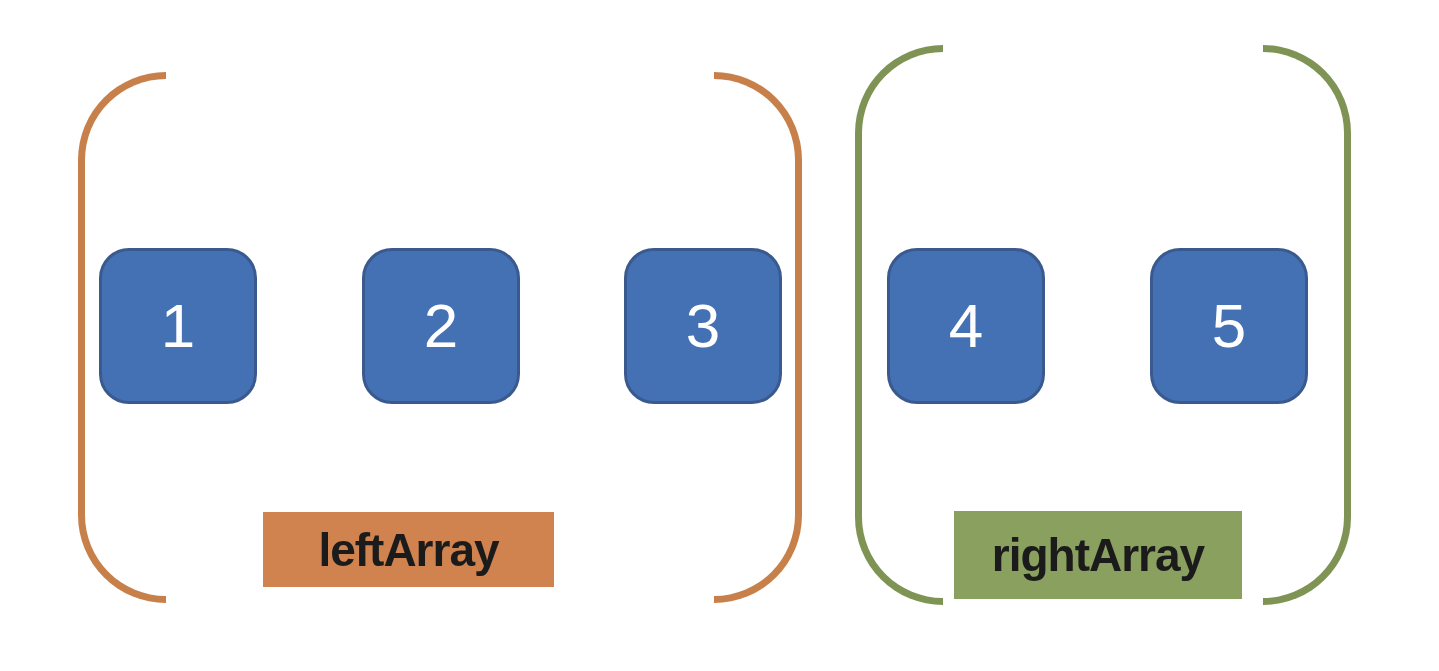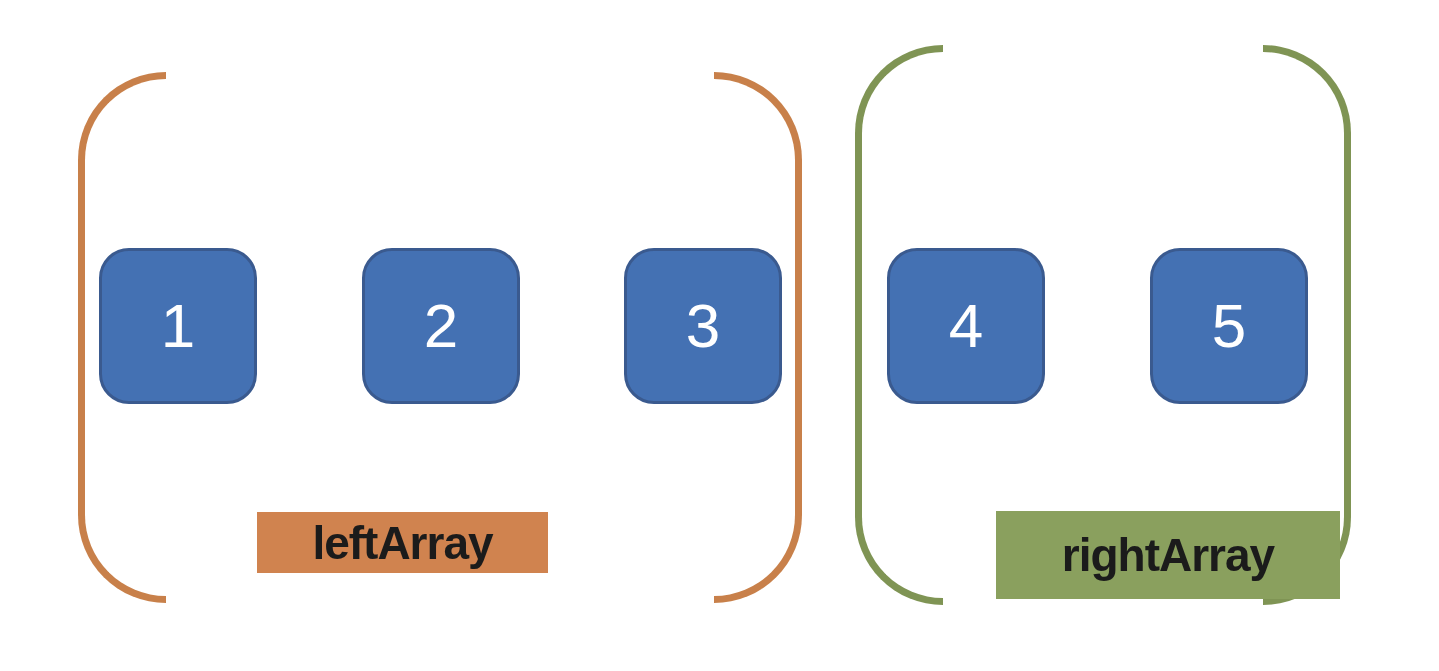--- a/index.html
+++ b/index.html
@@ -72,25 +72,25 @@
     position: absolute;
     display: flex;
     align-items: center;
     justify-content: center;
     font-weight: 700;
     font-size: 46px;
     color: var(--label-text, #1b1b1b);
     letter-spacing: -1px;
   }
   #left-label {
-    left: 257px; top: 512px; width: 291px; height: 61px;
+    left: 263px; top: 512px; width: 291px; height: 75px;
     background: var(--left-label-bg, #d0834f);
   }
   #right-label {
-    left: 996px; top: 511px; width: 344px; height: 88px;
+    left: 954px; top: 511px; width: 288px; height: 88px;
     background: var(--right-label-bg, #8aa05e);
   }
 </style>
 </head>
 <body>
 
 <div class="canvas">
 
   <div class="bracket open orange" id="orange-open"></div>
   <div class="bracket close orange" id="orange-close"></div>

